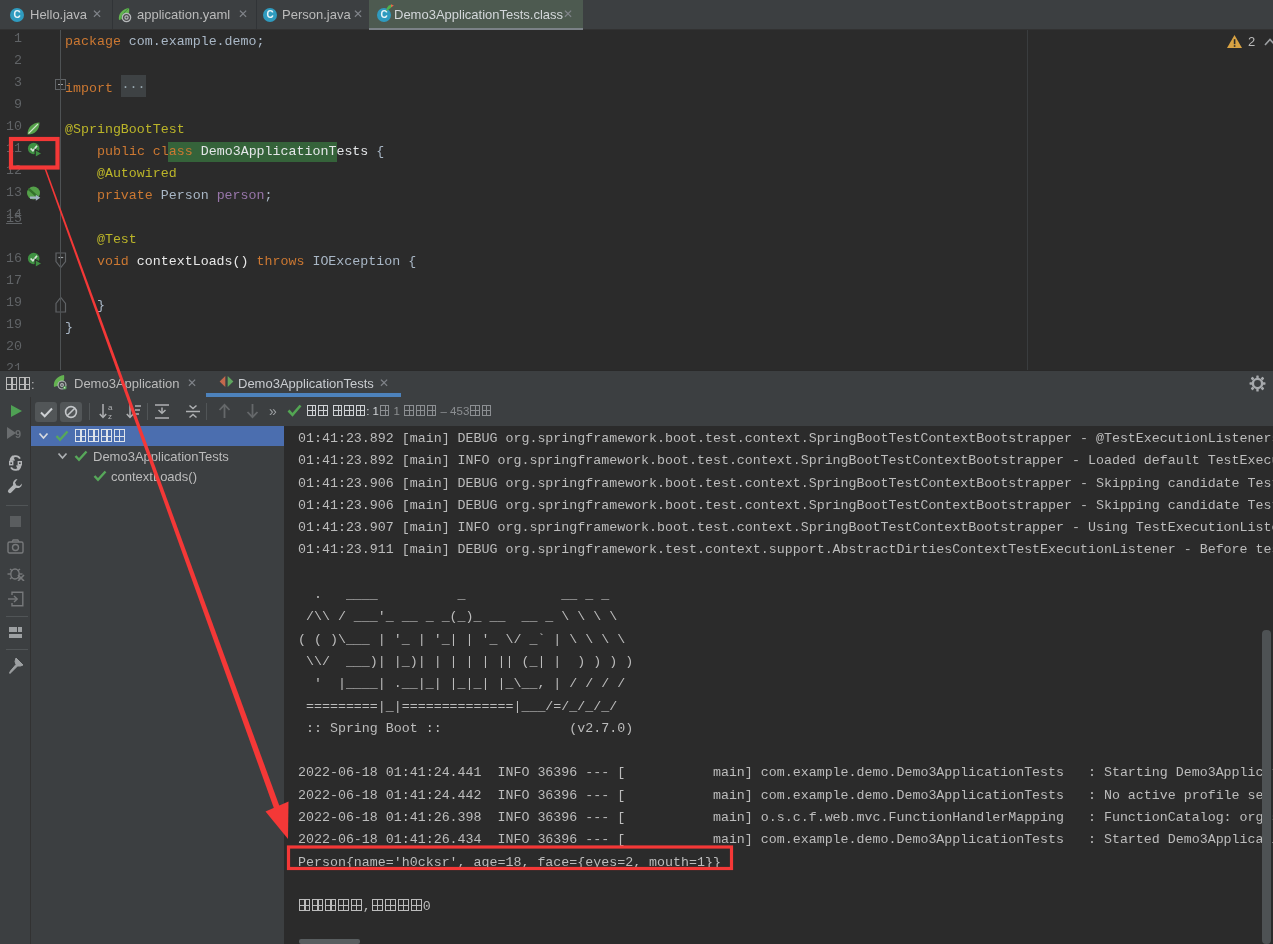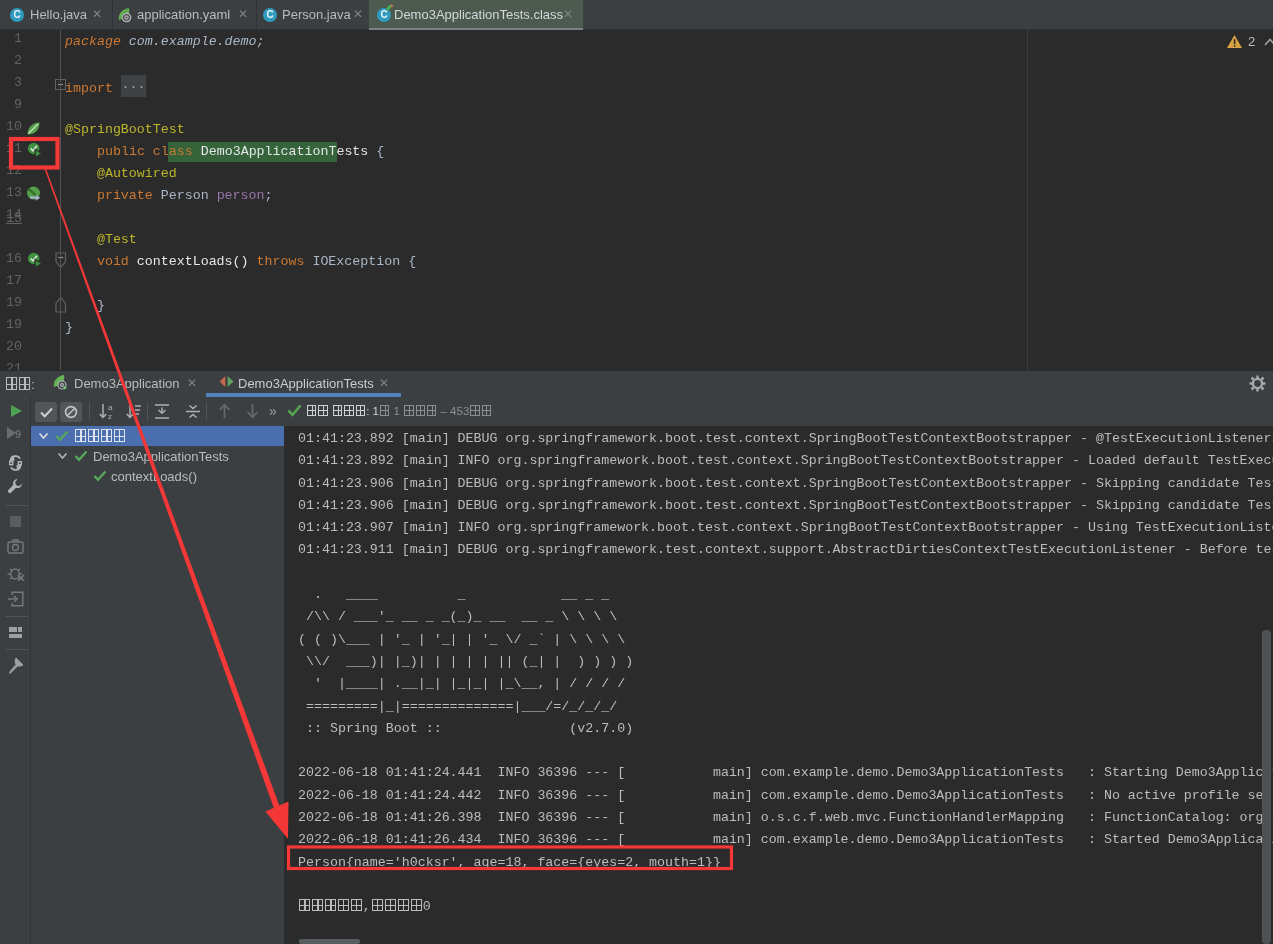--- a/index.html
+++ b/index.html
@@ -84,21 +84,21 @@
       <svg class="abs" style="left:16px;top:3px;" width="9" height="9" viewBox="0 0 9 9">
         <path d="M1.2 8.2 A 7.4 7.4 0 0 1 6 1.5 L6 4.8 Z" fill="#4db24d"></path>
         <path d="M6 1.2 L8.8 2.6 L6 4.4 Z" fill="#e8684a"></path>
       </svg>
       <span style="position:absolute;left:25px;top:7px;color:#d3d7da;">Demo3ApplicationTests.class</span>
       <span class="x" style="left:194px;">✕</span>
     </div>
   </div>
   <div class="abs" id="editor"></div>
   <div class="lnum" style="top:30.5px;">1</div>
-  <div class="cl" style="top:30.5px;font-style:italic;"><span class="kw">package</span> com.example.demo;</div>
+  <div class="cl" style="top:30.5px;"><span class="kw">package</span> com.example.demo;</div>
   <div class="lnum" style="top:52.5px;">2</div>
   <div class="lnum" style="top:74.5px;">3</div>
   <div class="cl" style="top:78px;"><span class="kw">import</span> </div>
   <div class="abs" style="left:121px;top:74.5px;width:25px;height:22px;background:#3e4244;color:#96a6ad;
        font-family:'Liberation Mono',monospace;font-size:13.3px;line-height:19px;text-align:center;">...</div>
   <div class="abs" style="left:55px;top:79px;width:9px;height:9px;border:1px solid #606366;background:#2b2b2b;">
     <div style="position:absolute;left:1.5px;top:3.5px;width:5px;height:1px;background:#9da0a3;"></div>
     <div style="position:absolute;left:3.5px;top:1.5px;width:1px;height:5px;background:#9da0a3;"></div>
   </div>
   <div class="lnum" style="top:96.5px;">9</div>

